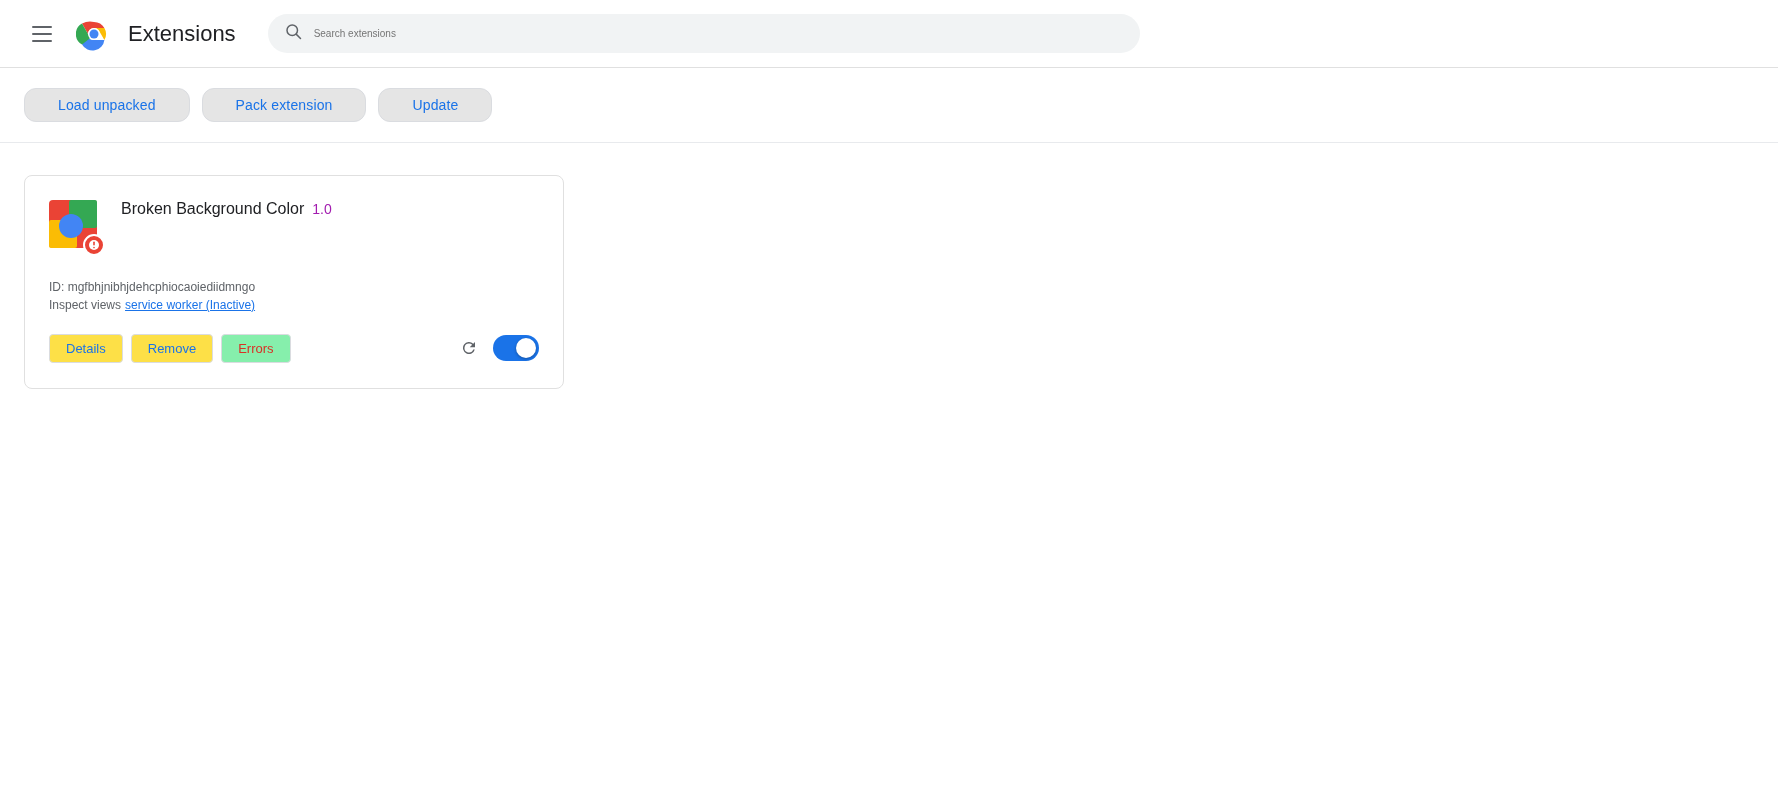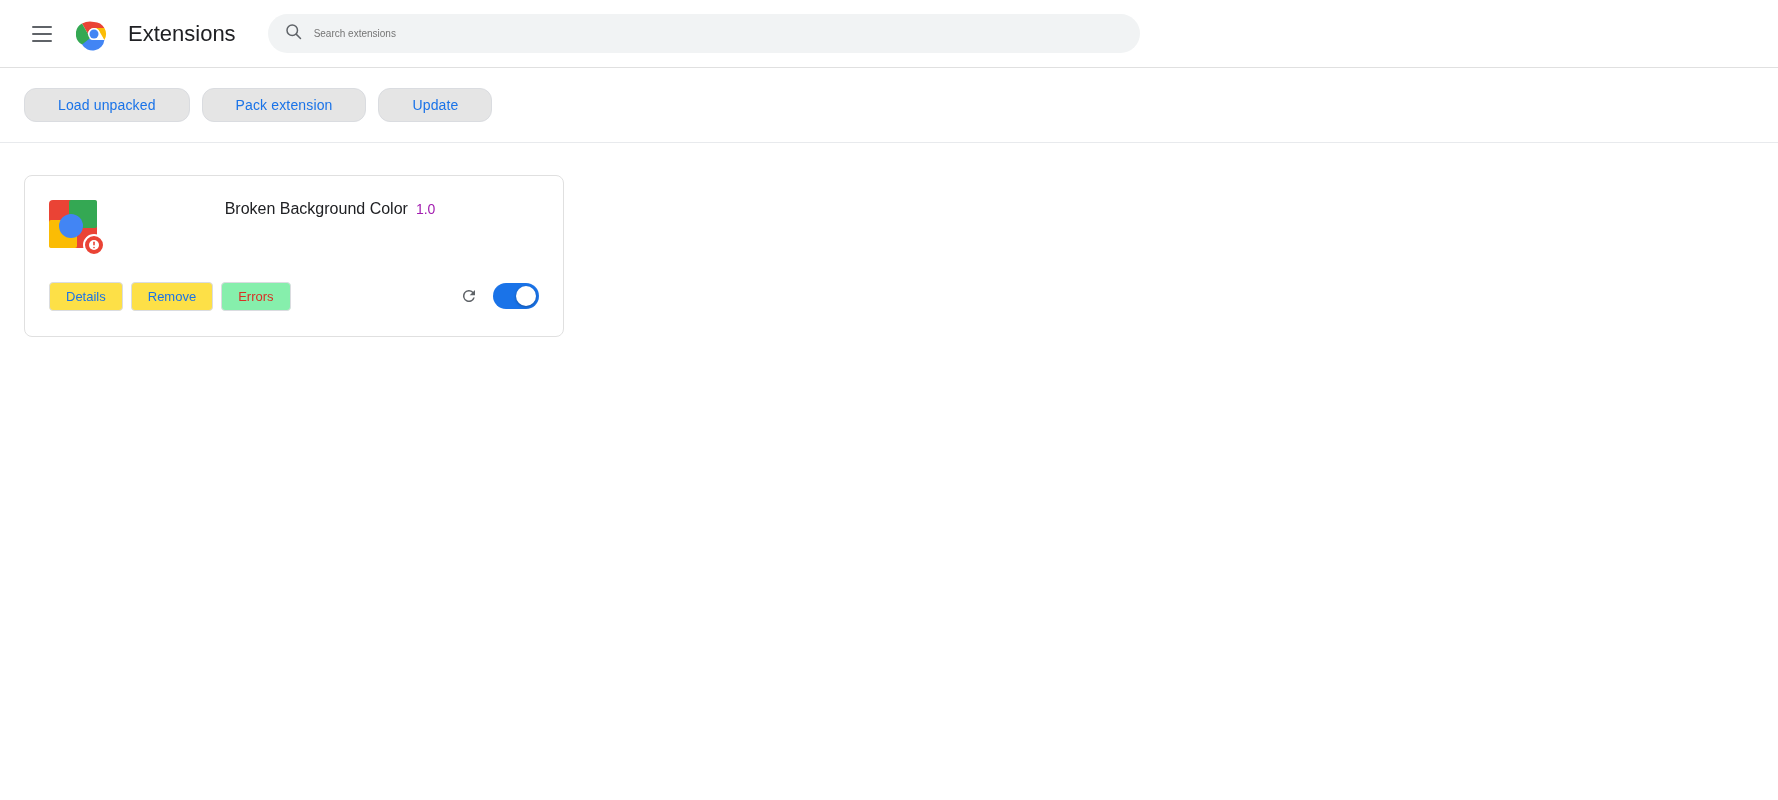--- a/index.html
+++ b/index.html
@@ -143,21 +143,20 @@
 
     .extension-info {
       flex: 1;
     }
 
     .extension-name-row {
       display: flex;
       align-items: baseline;
       gap: 8px;
       margin-bottom: 4px;
-      justify-content: center;
     }
 
     .extension-name {
       font-size: 16px;
       font-weight: 500;
       color: #202124;
     }
 
     .extension-version {
       font-size: 14px;
@@ -325,20 +324,27 @@
       </div>
 
       <div class="extension-info">
         <div class="extension-name-row">
           <span class="extension-name">Broken Background Color</span>
           <span class="extension-version">1.0</span>
         </div>
       </div>
     </div>
 
+    <div class="extension-meta">
+      <div class="extension-id">ID: mgfbhjnibhjdehcphiocaoiediidmngo</div>
+      <div class="inspect-row">
+        <span>Inspect views</span>
+        <a class="service-worker-link">service worker (Inactive)</a>
+      </div>
+    </div>
 
     <div class="card-footer">
       <button class="card-btn">Details</button>
       <button class="card-btn">Remove</button>
       <button class="card-btn-errors">Errors</button>
       <div class="spacer"></div>
       <div class="refresh-icon">
         <svg width="18" height="18" viewBox="0 0 24 24" fill="none">
           <path d="M17.65 6.35A8 8 0 1 0 19.73 14H17.65A6 6 0 1 1 12 6a5.93 5.93 0 0 1 4.24 1.76L13 11h7V4l-2.35 2.35Z" fill="#5f6368"></path>
         </svg>

